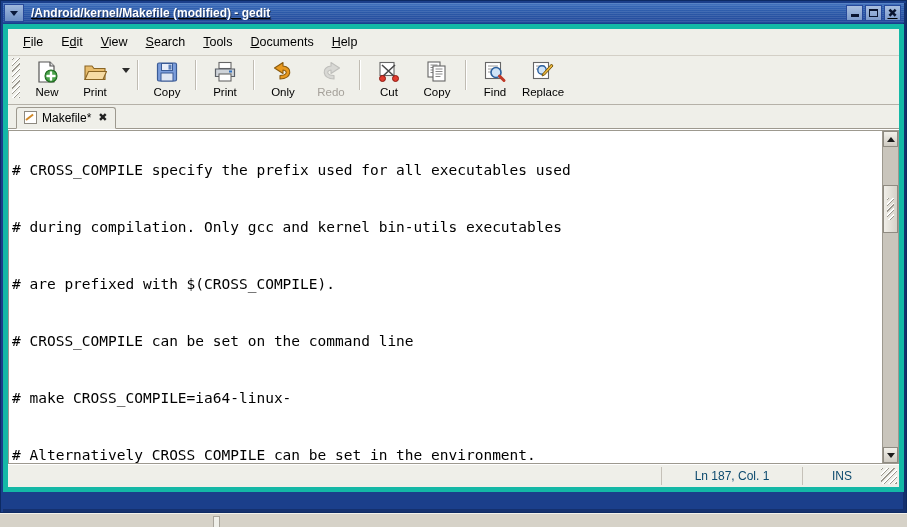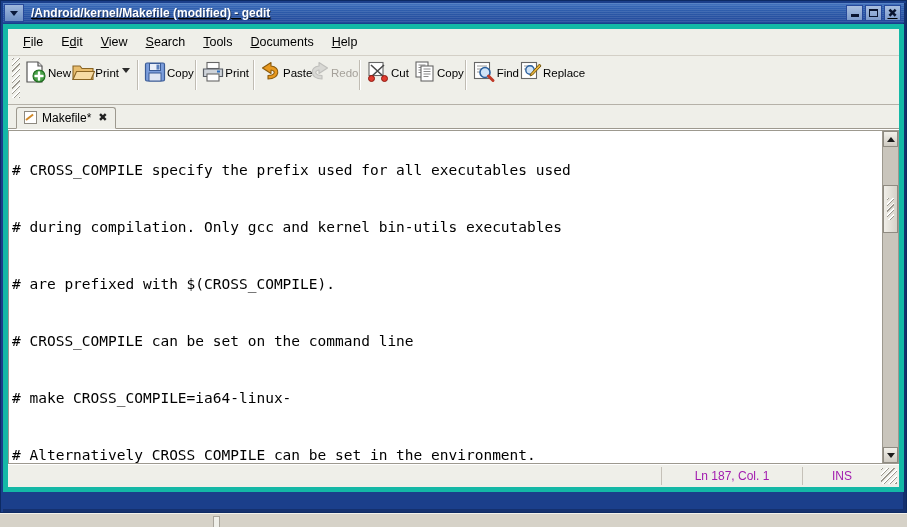--- a/index.html
+++ b/index.html
@@ -177,21 +177,21 @@
       135deg,
       #ffffff 0px, #ffffff 1px,
       #9b978e 1px, #9b978e 2px,
       transparent 2px, transparent 4px
     );
   }
   .tb-item {
     width: 48px;
     padding-top: 3px;
     display: flex;
-    flex-direction: row;
+    flex-direction: column;
     align-items: center;
     cursor: default;
   }
   .tb-item .ico {
     width: 26px;
     height: 26px;
     display: flex;
     align-items: center;
     justify-content: center;
   }
@@ -360,21 +360,21 @@
 
   
   .statusbar {
     height: 22px;
     background: #efefe9;
     border-top: 1px solid #ffffff;
     display: flex;
     align-items: center;
     flex: 0 0 auto;
     font-size: 12px;
-    color: #a21caf;
+    color: #0c4a6e;
     position: relative;
   }
   .st-spacer { flex: 1 1 auto; }
   .st-pos {
     width: 140px;
     text-align: center;
     border-left: 1px solid #c5c1b8;
     padding: 2px 0;
   }
   .st-ins {
@@ -527,21 +527,21 @@
         </div>
 
         <div class="tb-sep"></div>
 
         <div class="tb-item">
           <span class="ico">
             <svg width="24" height="24" viewBox="0 0 24 24">
               <path d="M9 19 C21 19 22 7 12 6 L12 2.5 L3.5 8 L12 13.5 L12 10 C17 10.5 16.5 15.5 9 15.5 Z" fill="#e8991f" stroke="#8a5a0c" stroke-width="1.1" stroke-linejoin="round"></path>
             </svg>
           </span>
-          <span class="lbl">Paste</span>
+          <span class="lbl">Only</span>
         </div>
 
         <div class="tb-item disabled">
           <span class="ico">
             <svg width="24" height="24" viewBox="0 0 24 24">
               <path d="M15 19 C3 19 2 7 12 6 L12 2.5 L20.5 8 L12 13.5 L12 10 C7 10.5 7.5 15.5 15 15.5 Z" fill="#b9b9b9" stroke="#7d7d7d" stroke-width="1.1" stroke-linejoin="round"></path>
             </svg>
           </span>
           <span class="lbl">Redo</span>
         </div>

